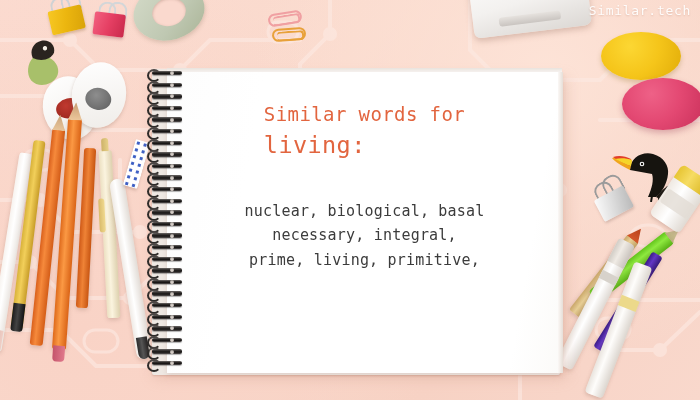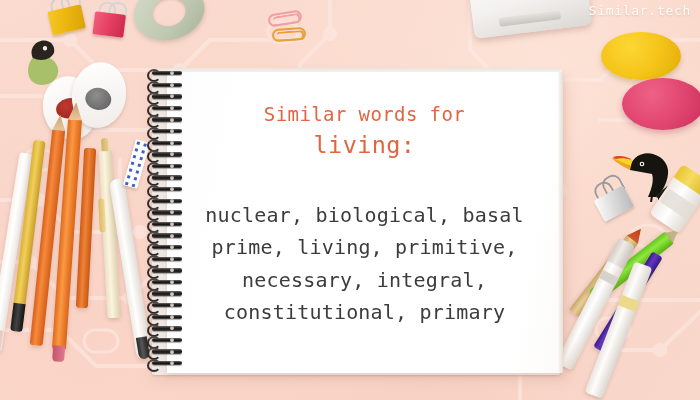--- a/index.html
+++ b/index.html
@@ -45,25 +45,25 @@
     box-shadow:0 1px 1px rgba(0,0,0,.30);}
   .ring .loopL{left:1px;top:-1px;width:10px;height:9px;border-radius:50%;
     border:2.3px solid #2e2b29;border-right-color:transparent;border-top-color:#4b4644;
     background:transparent;}
   .ring .hole{left:24px;top:1.3px;width:4px;height:4px;border-radius:50%;
     background:#d8d0ca;box-shadow:inset 0 1px 1px rgba(0,0,0,.25);}
 
   
   .pad-text{position:absolute;left:17px;top:0;width:395px;height:301px;
     display:flex;flex-direction:column;align-items:center;}
-  .title-wrap{margin-top:30px;text-align:center;line-height:1.32;}
+  .title-wrap{margin-top:30px;line-height:1.32;}
   .title-a{font-size:19px;letter-spacing:.4px;color:#e2653f;}
   .title-b{font-size:23.5px;letter-spacing:.4px;color:#e2653f;margin-top:3px;}
   .words{margin-top:38px;text-align:center;color:#3c3c3c;
-    font-size:20px;line-height:1.62;letter-spacing:.2px;}
+    font-size:15px;line-height:1.62;letter-spacing:.2px;}
   .words div{white-space:pre;}
 
   
   .watermark{position:absolute;right:9px;top:3px;color:#ffffff;font-size:13px;
     letter-spacing:.7px;opacity:.92;text-shadow:0 1px 2px rgba(190,140,120,.45);}
 
   
   .obj{position:absolute;}
 
   
@@ -532,22 +532,21 @@
         </div>
       </div>
 
     <div class="pad-text">
       <div class="title-wrap">
         <div class="title-a">Similar words for</div>
         <div class="title-b">living:</div>
       </div>
       <div class="words">
         <div>nuclear, biological, basal</div>
+        <div>necessary, integral,</div>
         <div>prime, living, primitive,</div>
-        <div>necessary, integral,</div>
-        <div>constitutional, primary</div>
       </div>
     </div>
   </div>
 
   <div class="watermark">Similar.tech</div>
 
 </div>
 
 </body></html>

